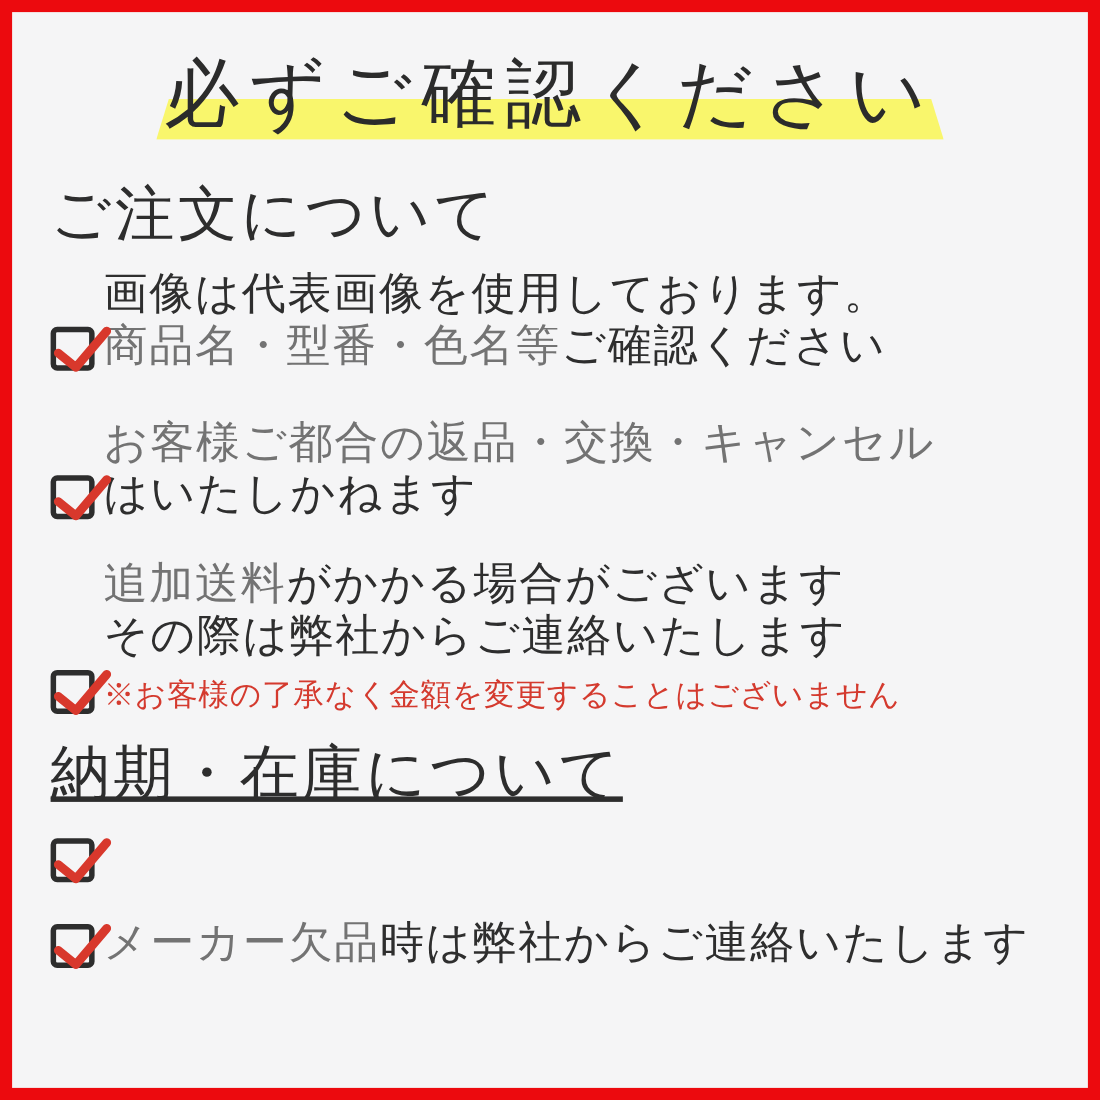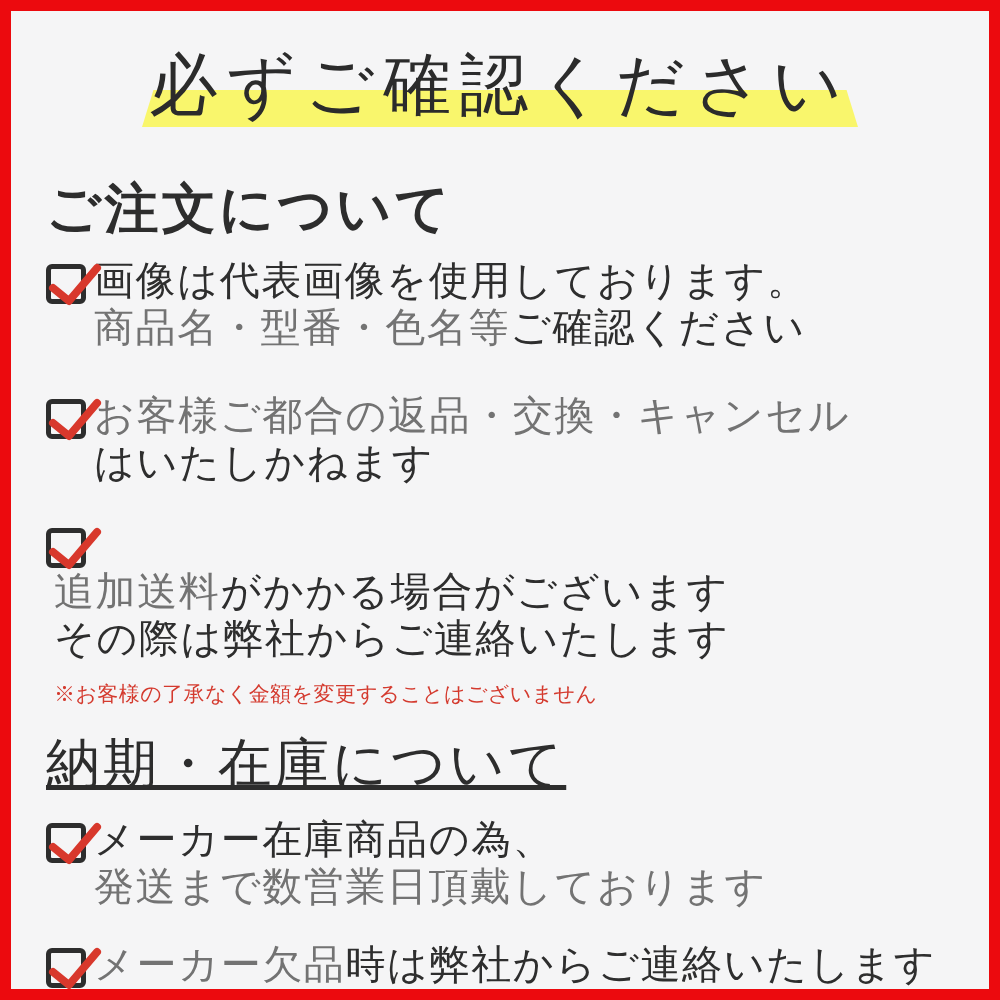--- a/index.html
+++ b/index.html
@@ -48,31 +48,31 @@
   
   .section-heading {
     margin: 0 0 0 35px;
     font-size: 54px;
     line-height: 54px;
     letter-spacing: 0.06em;
     font-weight: normal;
     color: #2d2d2d;
     white-space: nowrap;
   }
-  .heading-1 { margin-top: 64px; font-weight: bold; }
+  .heading-1 { margin-top: 50px; }
   .heading-2 { margin-top: 27px; text-decoration: underline; }
   
   .item {
     display: flex;
-    align-items: flex-start;
+    align-items: flex-end;
     margin-left: 35px;
   }
   .item-1 { margin-top: 21px; }
   .item-2 { margin-top: 41px; }
-  .item-3 { margin-top: 35px; flex-direction: column; }
+  .item-3 { margin-top: 35px; }
   .item-4 { margin-top: 25px; }
   .item-5 { margin-top: 31px; }
   .checkbox {
     flex: none;
     box-sizing: border-box;
     width: 40px;
     height: 40px;
     border: 5px solid #2d2d2d;
     border-radius: 6px;
     margin-top: 7px;
@@ -91,21 +91,21 @@
     letter-spacing: 0.04em;
     color: #2e2e2e;
     white-space: nowrap;
   }
   .seg-red {
     color: #737373;
     font-weight: normal;
   }
   .item-note {
     margin-top: 16px;
-    font-size: 21px;
+    font-size: 28px;
     line-height: 32px;
     letter-spacing: 0.02em;
     color: #d43a2e;
     white-space: nowrap;
   }
 </style>
 </head>
 <body>
 
 <div class="frame">
@@ -155,24 +155,20 @@
   </div>
 
   <h2 class="section-heading heading-2">納期・在庫について</h2>
 
   <div class="item item-4">
     <div class="checkbox">
       <svg width="54" height="48" viewBox="0 0 54 48">
         <polyline points="6,30 22,43 50,10" fill="none" stroke="#d8382c" stroke-width="8" stroke-linecap="round" stroke-linejoin="round"></polyline>
       </svg>
     </div>
-    <div class="item-text">
-      <div><span>メーカー在庫商品の為、</span></div>
-      <div><span class="seg-red">発送まで数営業日頂戴しております</span></div>
-    </div>
   </div>
 
   <div class="item item-5">
     <div class="checkbox">
       <svg width="54" height="48" viewBox="0 0 54 48">
         <polyline points="6,30 22,43 50,10" fill="none" stroke="#d8382c" stroke-width="8" stroke-linecap="round" stroke-linejoin="round"></polyline>
       </svg>
     </div>
     <div class="item-text">
       <div><span class="seg-red">メーカー欠品</span><span>時は弊社からご連絡いたします</span></div>

